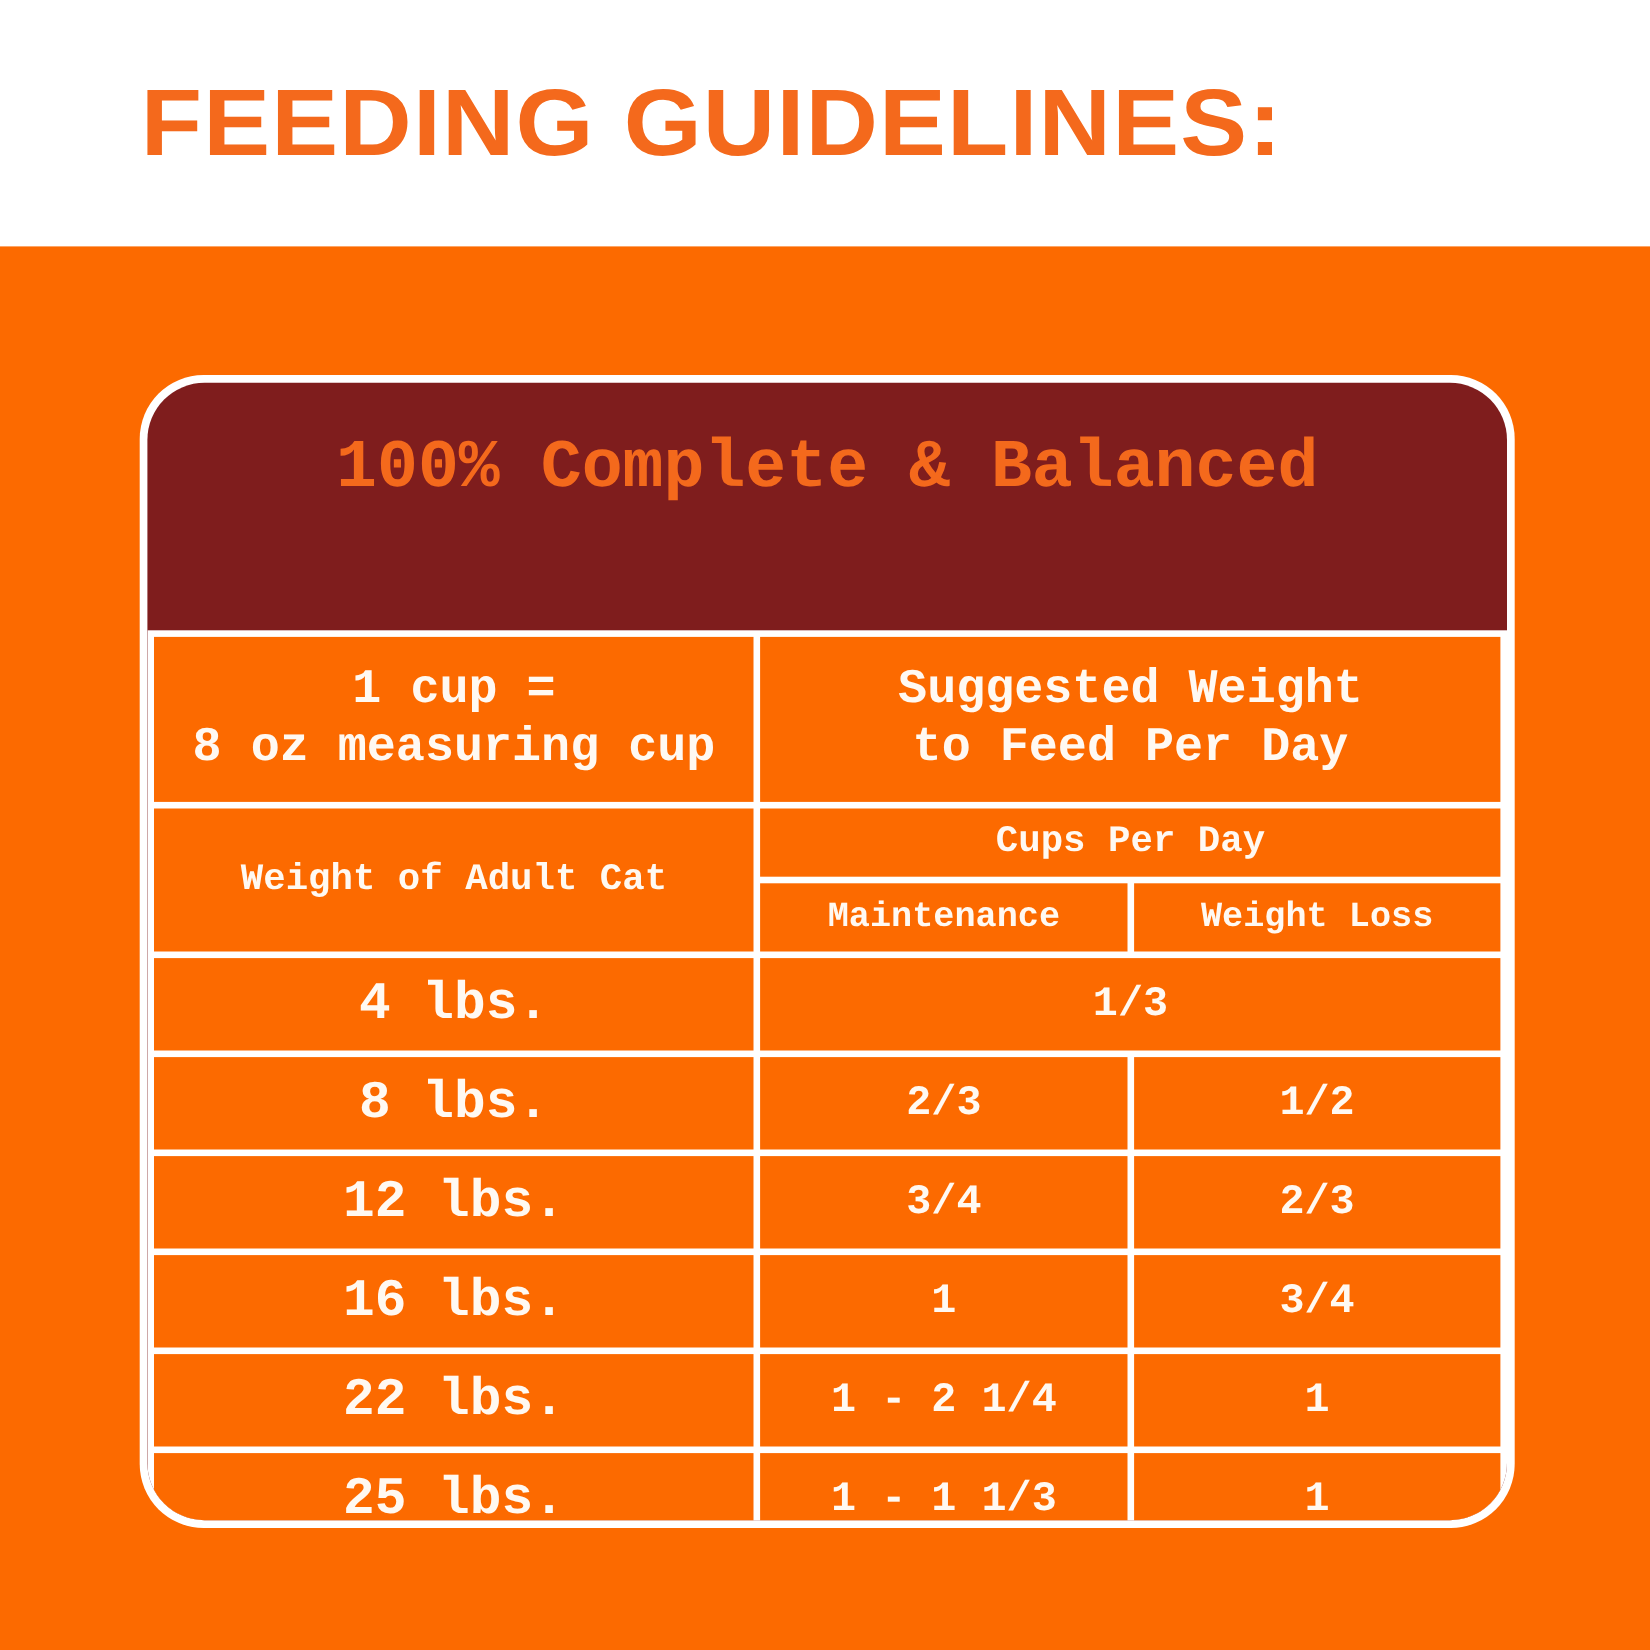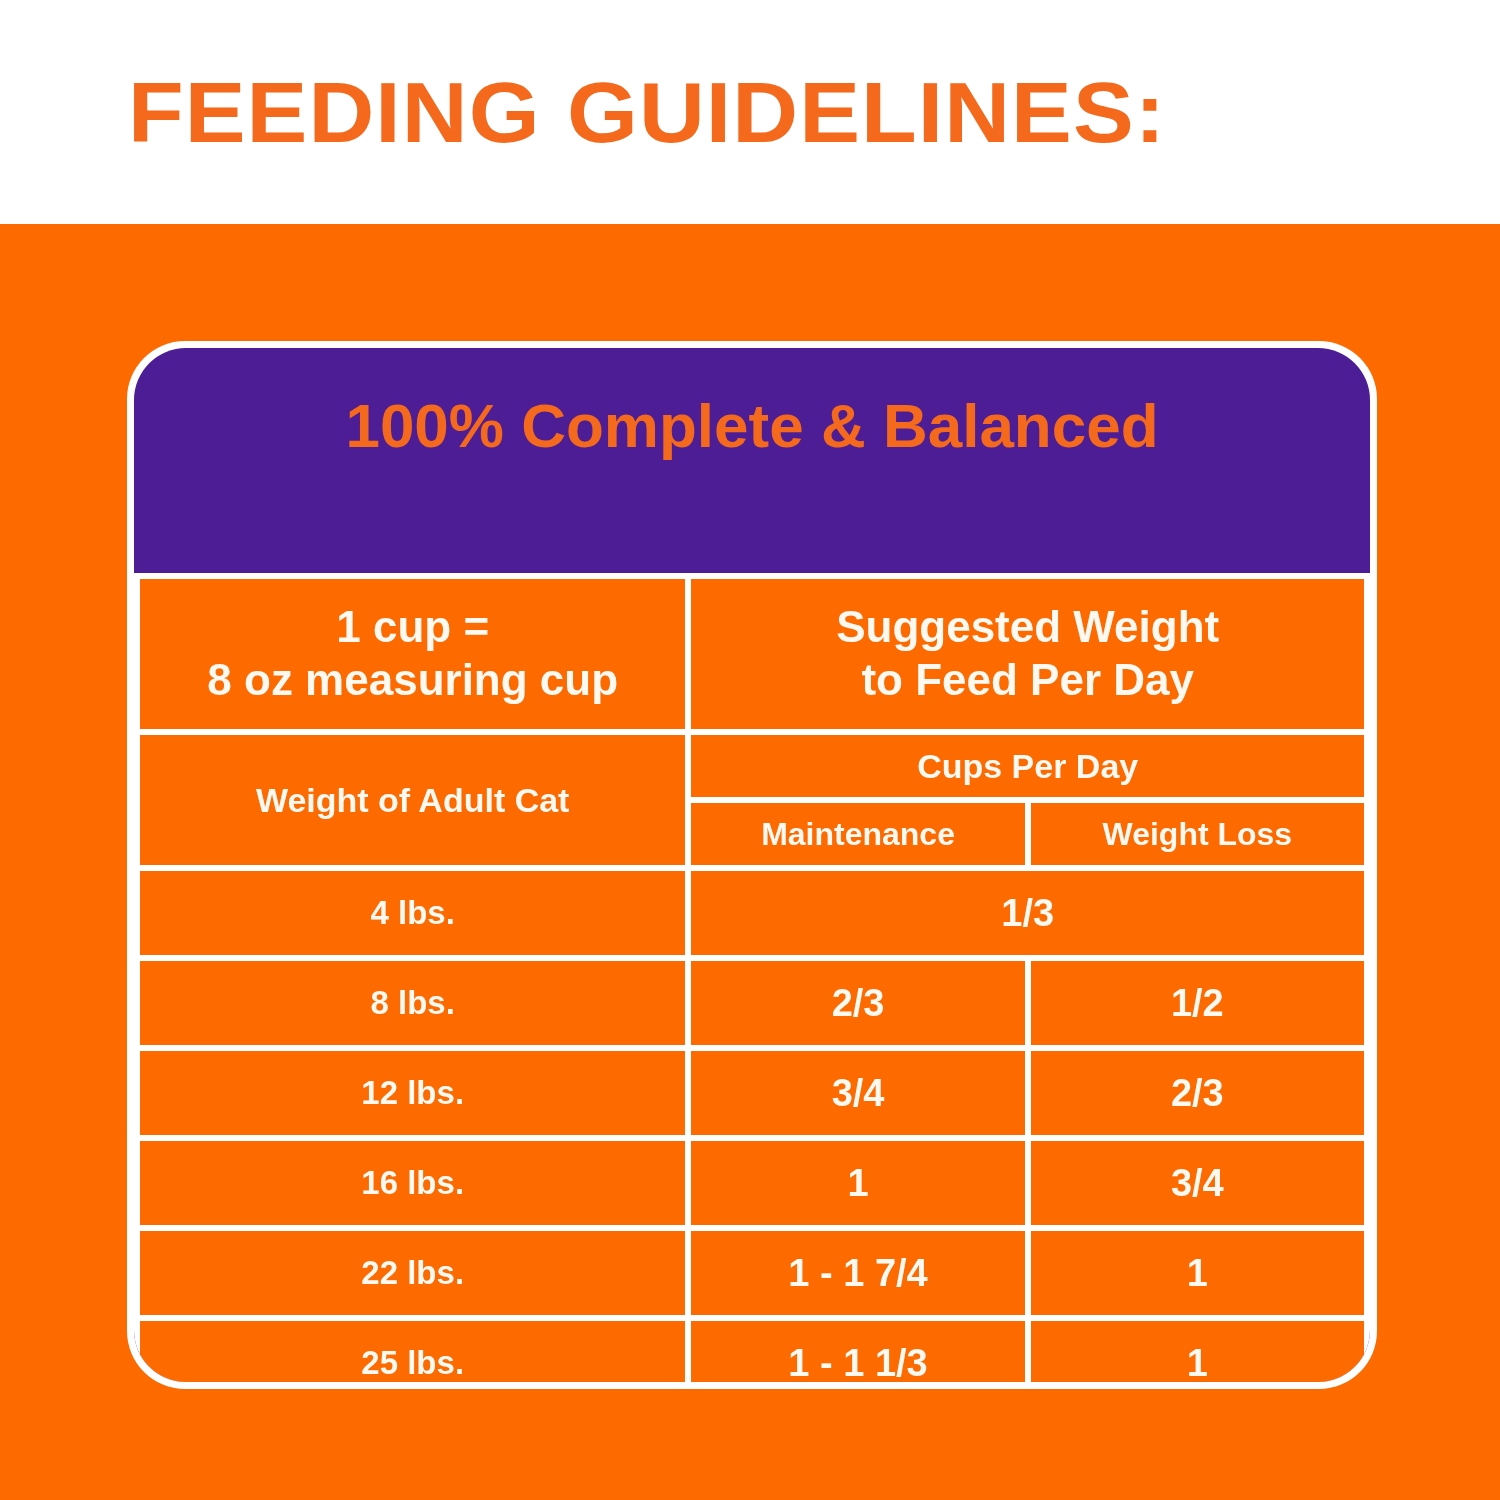--- a/index.html
+++ b/index.html
@@ -50,23 +50,24 @@
     border-radius: 58px;
     box-sizing: border-box;
     overflow: hidden;
   }
   .card-inner {
     position: absolute;
     left: 7px;
     top: 7px;
     right: 7px;
     bottom: 7px;
-    background: #4c1d95;
+    background: #7f1d1d;
     border-radius: 52px;
     overflow: hidden;
+    font-family: Liberation Mono, monospace;
   }
 
   
   .card-heading {
     padding-top: 42px;
     text-align: center;
     color: #F4691C;
     font-weight: bold;
     font-size: 62px;
     line-height: 1.16;
@@ -118,21 +119,21 @@
   .h-sub {
     font-size: 32px;
     line-height: 1.2;
     height: 62px;
   }
   .row-cell {
     font-size: 38px;
     height: 84px;
   }
   .weight-cell {
-    font-size: 33px;
+    font-size: 48px;
     margin-left: 25px;
   }
   .nowrap { white-space: nowrap; }
   .sub-line { display: block; }
 </style>
 </head>
 <body>
 
 <div class="banner">
   <div class="banner-title">FEEDING GUIDELINES:</div>
@@ -188,21 +189,21 @@
             <td class="row-cell">3/4</td>
             <td class="row-cell">2/3</td>
           </tr>
           <tr>
             <td class="row-cell weight-cell">16 lbs.</td>
             <td class="row-cell">1</td>
             <td class="row-cell">3/4</td>
           </tr>
           <tr>
             <td class="row-cell weight-cell">22 lbs.</td>
-            <td class="row-cell nowrap">1 - 1 7/4</td>
+            <td class="row-cell nowrap">1 - 2 1/4</td>
             <td class="row-cell">1</td>
           </tr>
           <tr>
             <td class="row-cell weight-cell">25 lbs.</td>
             <td class="row-cell nowrap">1 - 1 1/3</td>
             <td class="row-cell">1</td>
           </tr>
         </tbody>
       </table>
     </div>

